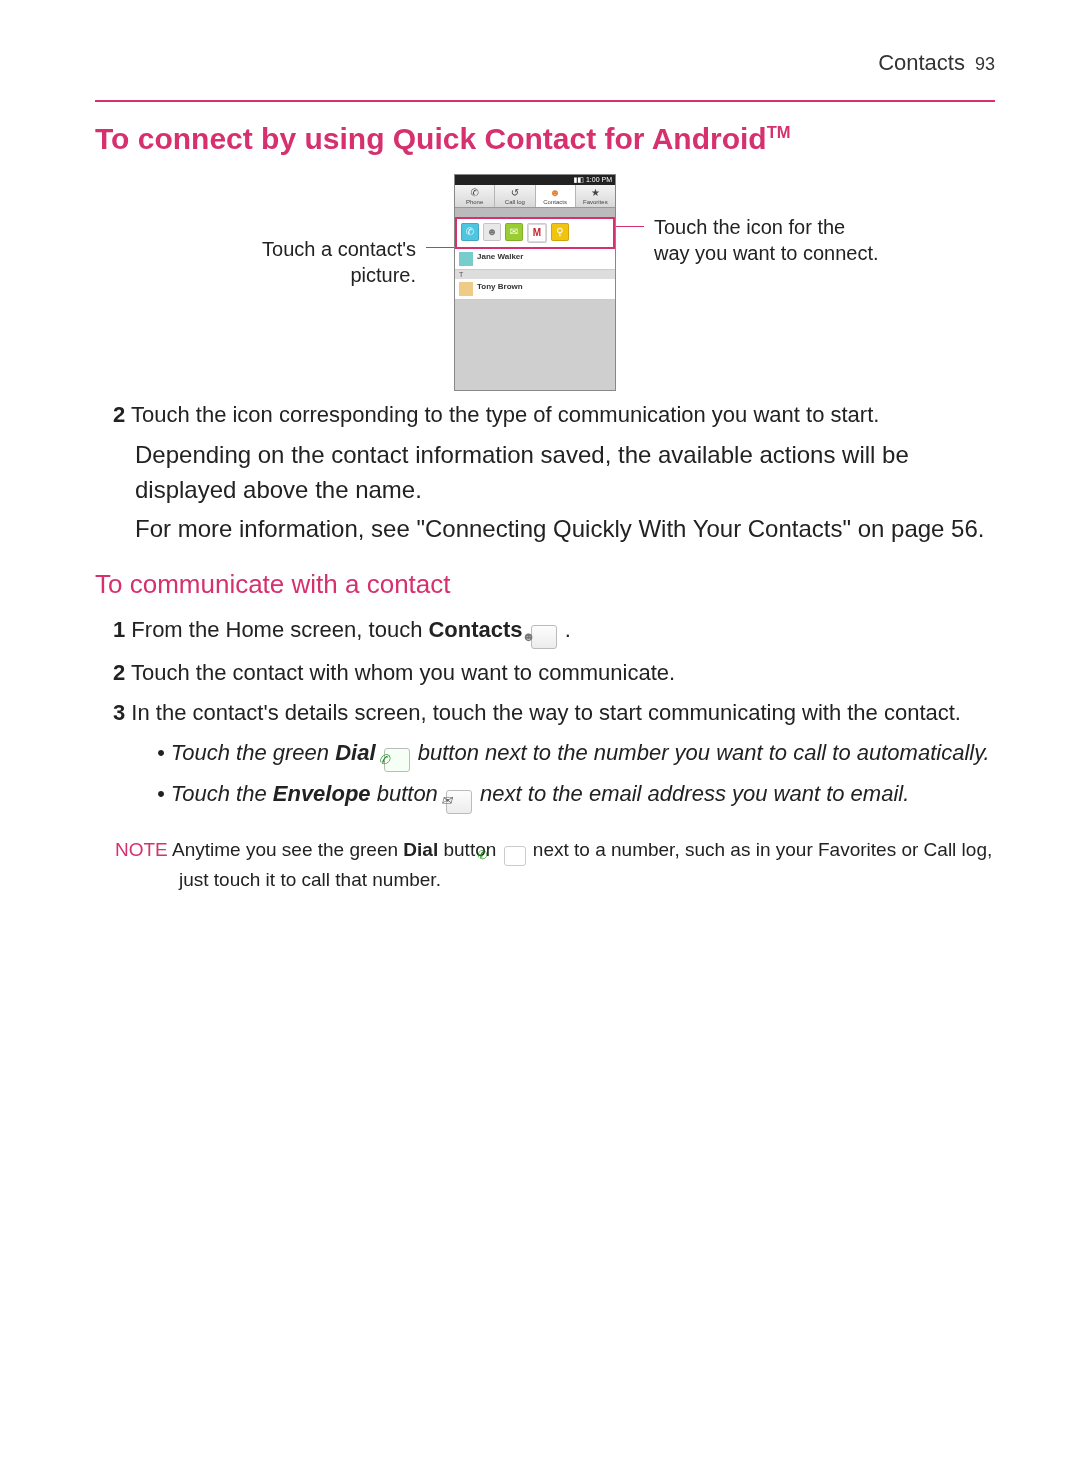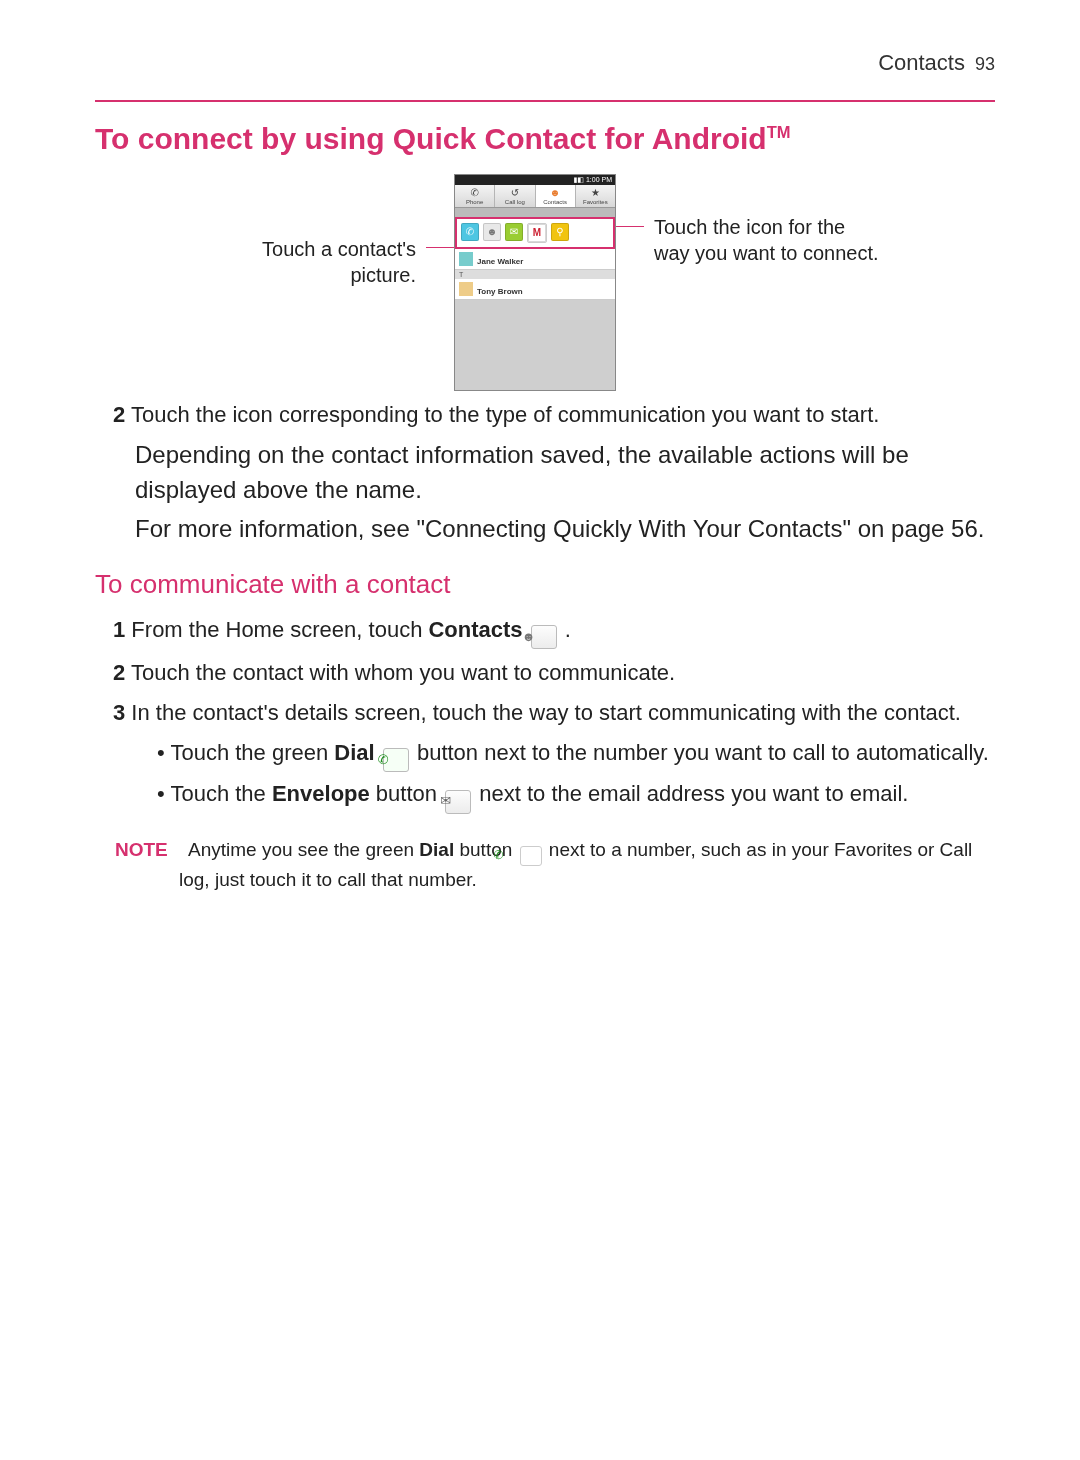--- a/index.html
+++ b/index.html
@@ -62,34 +62,35 @@
     font-size: 24px;
     line-height: 1.45;
     margin: 4px 0 4px 40px;
   }
   .bullet {
     font-size: 22px;
     line-height: 1.45;
     margin: 6px 0 6px 62px;
     padding-left: 18px;
     text-indent: -18px;
+    font-style: italic;
   }
   .bullet::before { content: "• "; }
   .bold { font-weight: bold; }
   .note-row {
     font-size: 19px;
     line-height: 1.45;
     margin: 22px 0 0 20px;
     padding-left: 64px;
     text-indent: -64px;
   }
   .note-label {
     color: #d6306e;
-    font-weight: bold;
-    margin-right: 16px;
+    font-weight: normal;
+    margin-right: 0;
   }
 
   
   .figure-box {
     display: flex;
     align-items: flex-start;
     justify-content: center;
     margin: 12px auto 8px auto;
     width: 100%;
   }
@@ -179,21 +180,21 @@
     box-shadow: inset 0 0 0 1px rgba(0,0,0,.15);
   }
   .i-phone { background: #4ec6e2; }
   .i-cont  { background: #e8e8e8; color:#777; }
   .i-sms   { background: #9acd32; }
   .i-gmail { background: #fff; color:#c23; border:1px solid #ccc; font-weight:bold; }
   .i-map   { background: #f1c40f; }
 
   .contact-row {
     display: flex;
-    align-items: flex-end;
+    align-items: flex-start;
     background: #fff;
     font-size: 8px;
     font-weight: bold;
     color: #333;
     padding: 3px 4px;
     border-bottom: 1px solid #ccc;
     gap: 4px;
   }
   .avatar { width: 14px; height: 14px; background:#7cc; display:inline-block; }
   .avatar2 { background:#ec8; }

